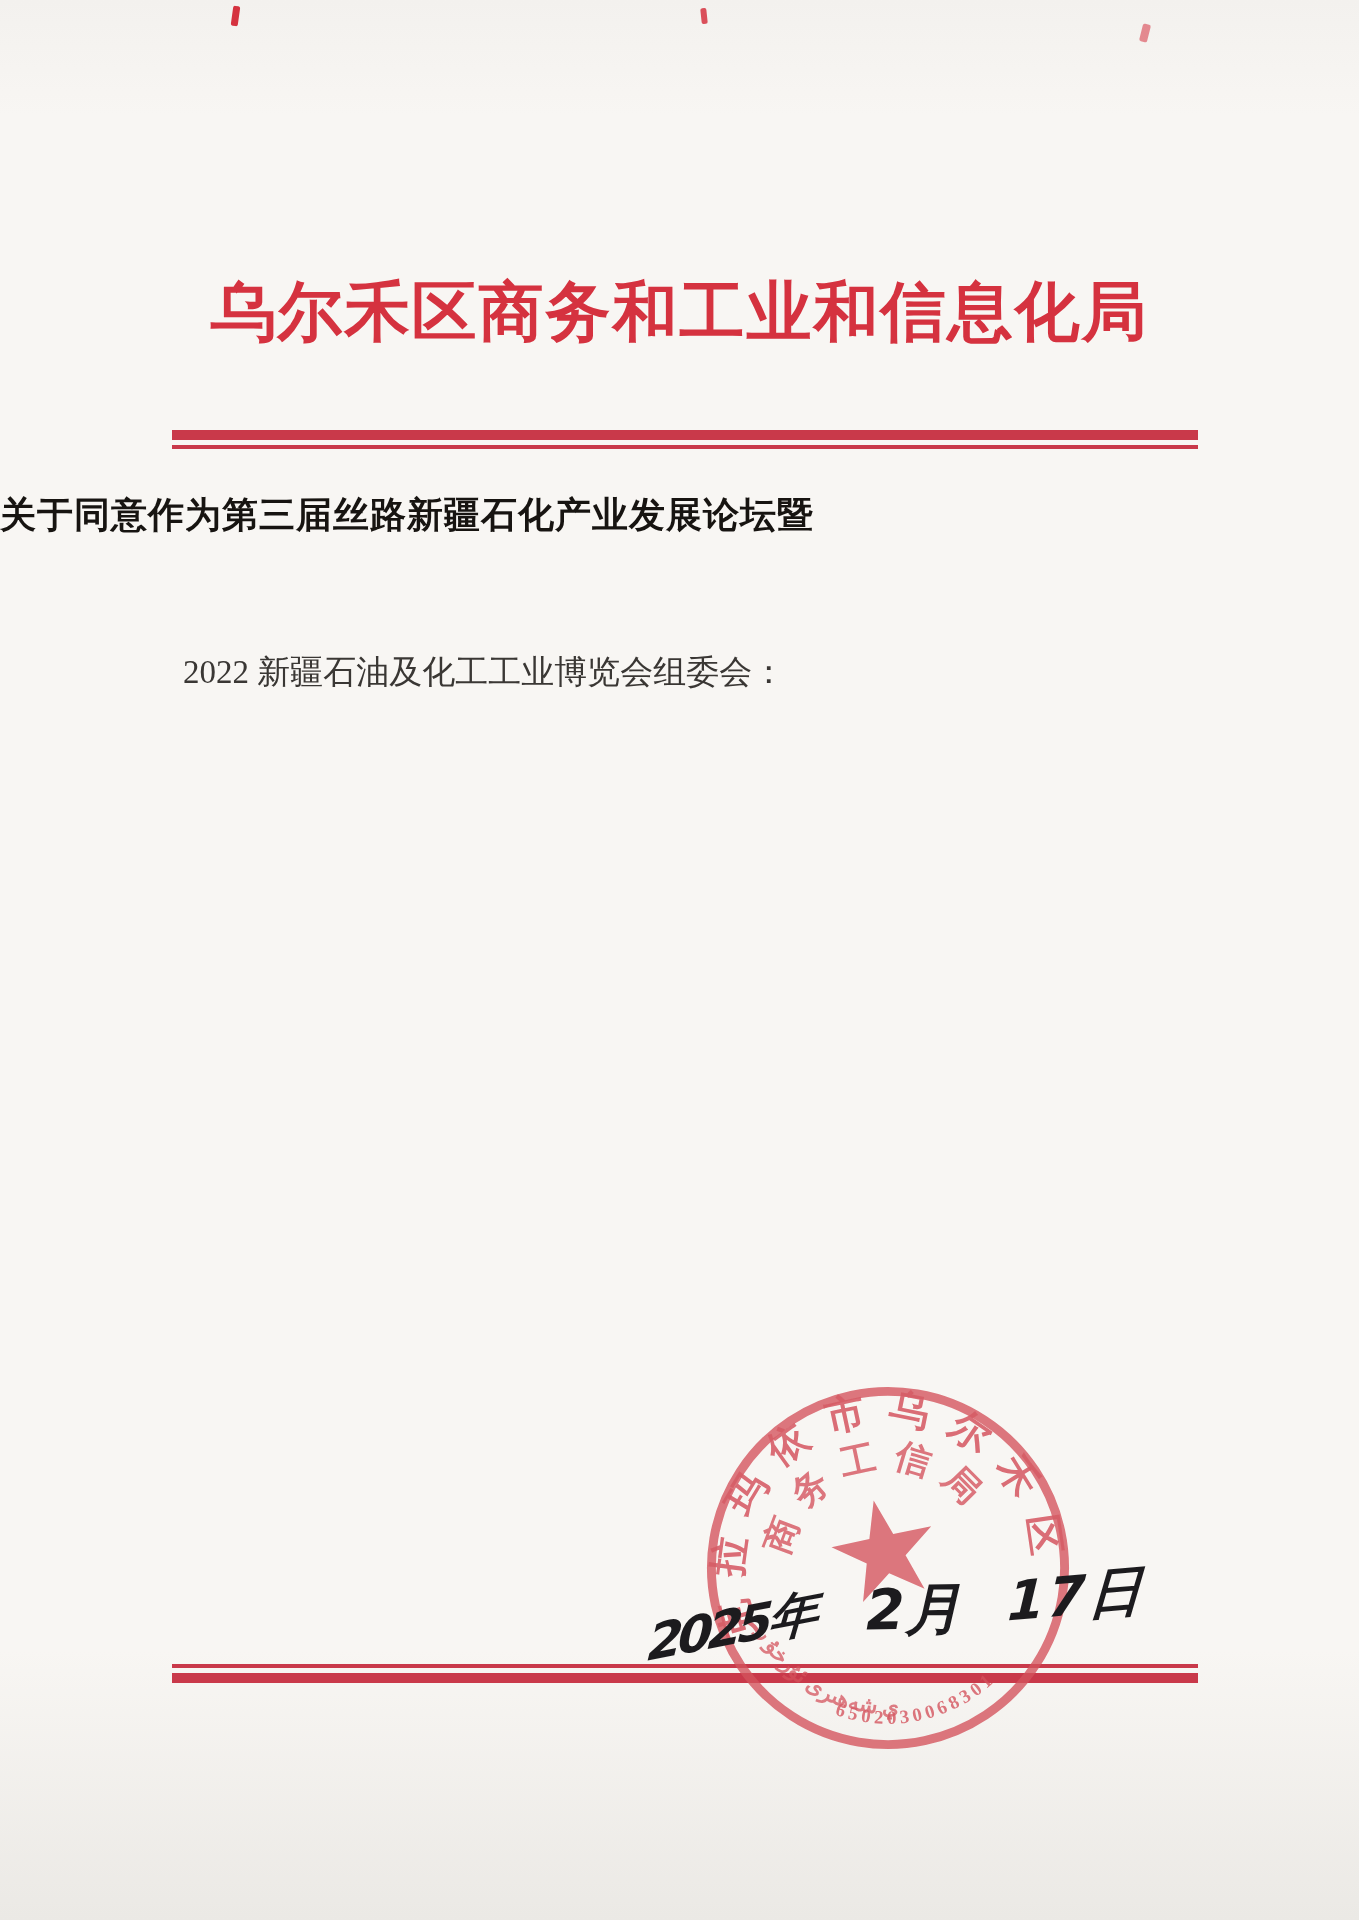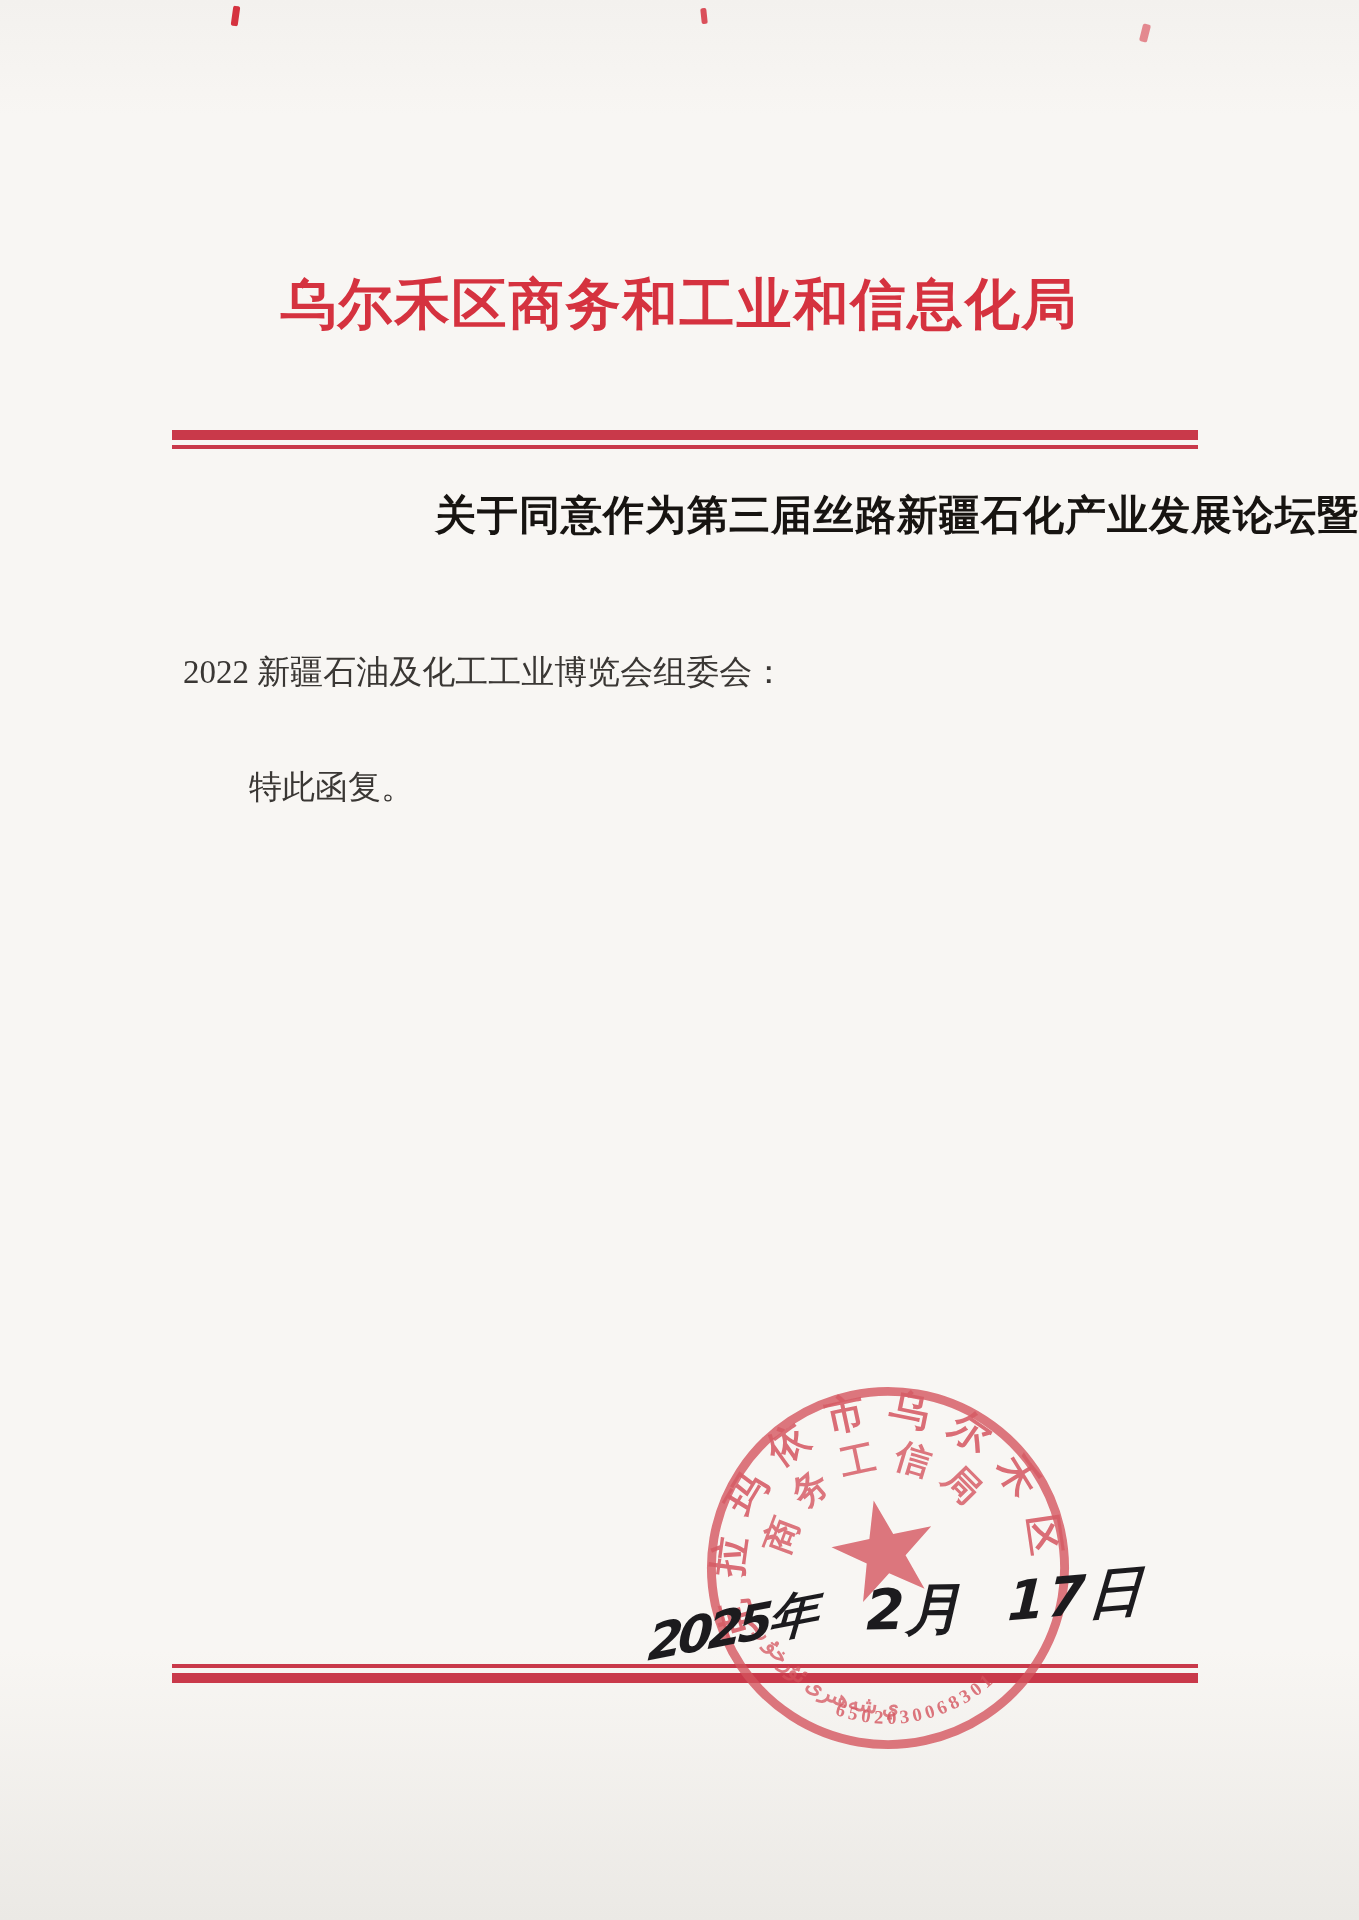--- a/index.html
+++ b/index.html
@@ -11,37 +11,37 @@
   }
 
   
   .speck { position:absolute; background:#d5323f; border-radius:2px; }
   .speck-1 { left:232px; top:6px;  width:7px; height:20px; transform:rotate(8deg); }
   .speck-2 { left:701px; top:8px;  width:6px; height:16px; transform:rotate(-6deg); opacity:.85; }
   .speck-3 { left:1141px; top:24px; width:8px; height:18px; transform:rotate(14deg); opacity:.55; }
 
   .agency-header {
     position:absolute; top:268px; left:0; width:100%;
-    text-align:center; font-size:55px; font-weight:bold;
+    text-align:center; font-size:65px; font-weight:bold;
     color:#d5323f; letter-spacing:2px; white-space:nowrap;
   }
 
   .divider { position:absolute; left:172px; width:1026px; }
   .divider .bar { background:#c9394a; }
   .divider-top { top:430px; }
   .divider-top .bar-thick { height:10px; }
   .divider-top .bar-thin  { height:4px; margin-top:5px; }
   .divider-bottom { top:1664px; z-index:1; }
   .divider-bottom .bar-thin  { height:4px; }
   .divider-bottom .bar-thick { height:10px; margin-top:5px; }
 
   .doc-title {
     position:absolute; top:487px; left:0; width:100%;
-    text-align:right; color:#171411; font-weight:bold;
-    font-size:41px; line-height:57px; letter-spacing:1px;
+    text-align:left; color:#171411; font-weight:bold;
+    font-size:36px; line-height:57px; letter-spacing:1px;
   }
 
   .letter-body {
     position:absolute; left:183px; top:645px; width:1008px;
     font-size:33px; line-height:55px; color:#3a3734;
     text-align:justify;
   }
   .letter-body p { margin:0; text-indent:2em; }
   .letter-body p.salutation { text-indent:0; }
   .letter-body p.closing { margin-top:60px; }
@@ -76,21 +76,20 @@
     <div class="bar bar-thick"></div>
     <div class="bar bar-thin"></div>
   </div>
 
   <div class="doc-title">
     <div>关于同意作为第三届丝路新疆石化产业发展论坛暨</div>
   </div>
 
   <div class="letter-body">
     <p class="salutation">2022 新疆石油及化工工业博览会组委会：</p>
-    <p class="closing">特此函复。</p>
   </div>
 
   <svg class="seal" viewBox="0 0 375 375" aria-hidden="true">
     <defs>
       <path id="arcOuter" d="M 49.4 237.8 A 147 147 0 1 1 325.6 237.8" fill="none"></path>
       <path id="arcInner" d="M 100.9 237.5 A 100 100 0 1 1 274.1 237.5" fill="none"></path>
       <path id="arcUy" d="M 45.5 225.6 A 147 147 0 0 0 169.6 333.4" fill="none"></path>
       <path id="arcNum" d="M 90.8 311.2 A 157 157 0 0 0 284.2 311.2" fill="none"></path>
     </defs>
     <circle cx="187.5" cy="187.5" r="178" fill="none" stroke="#d4525c" stroke-width="9" opacity="0.85"></circle>

